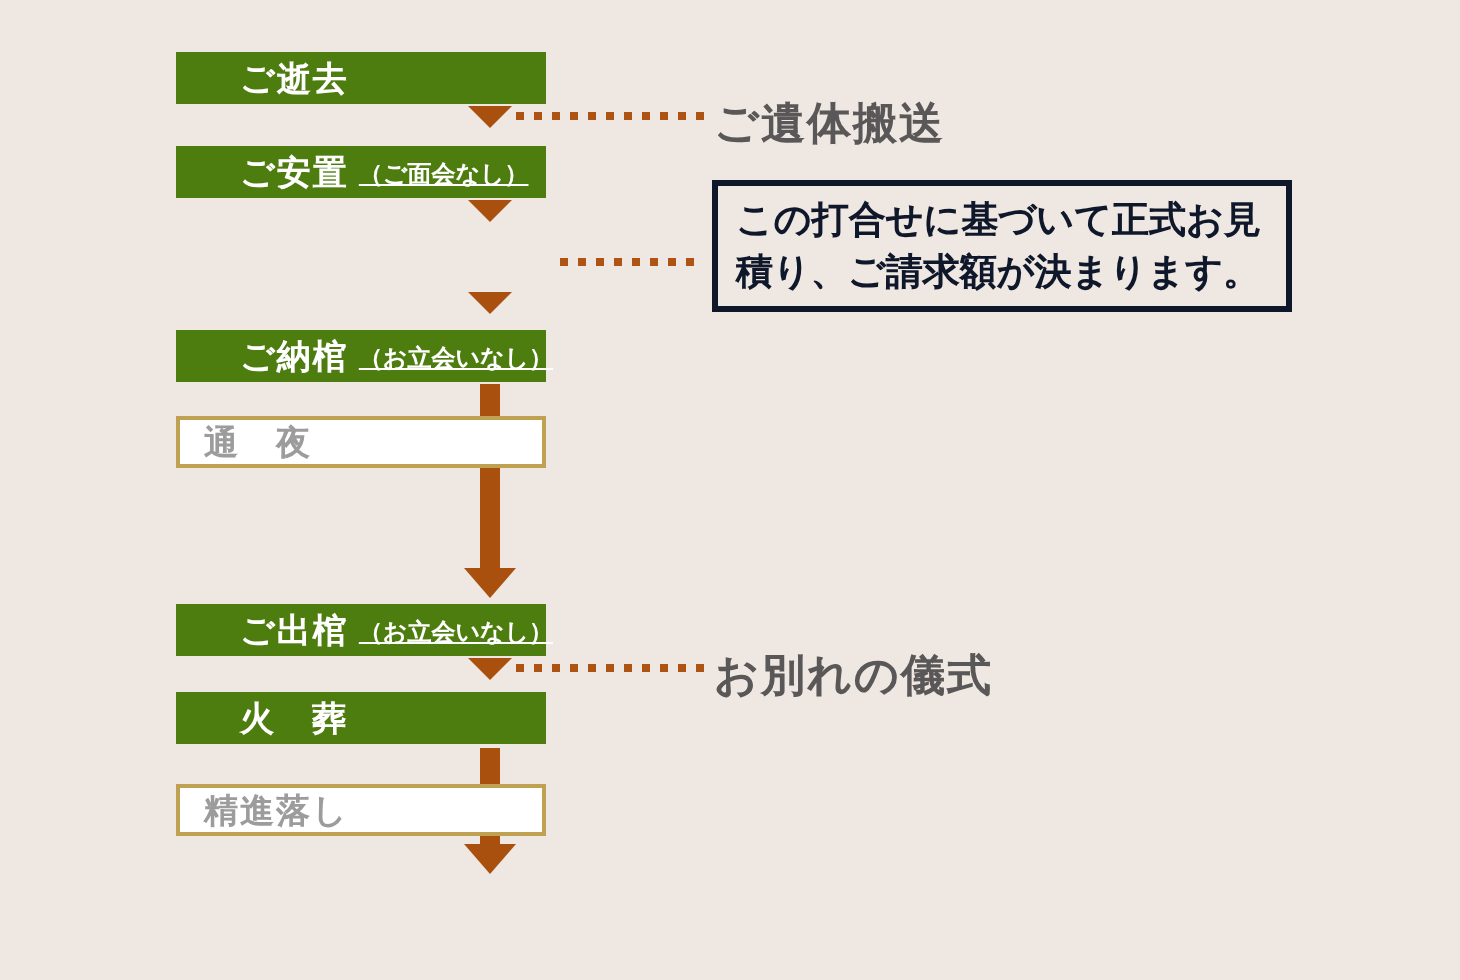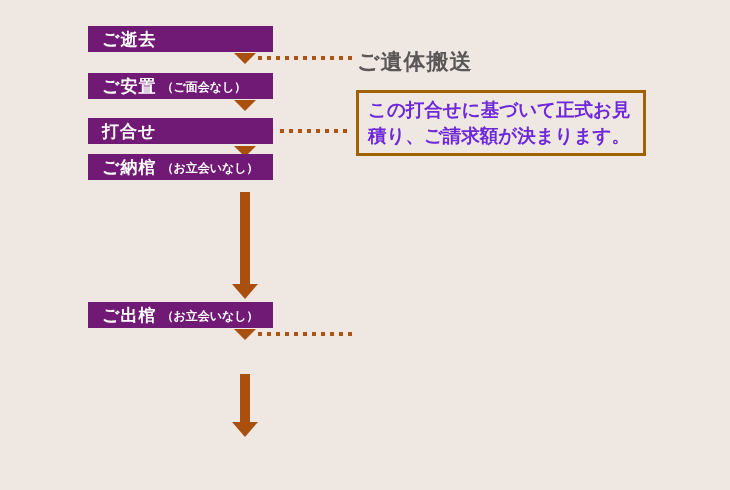--- a/index.html
+++ b/index.html
@@ -10,31 +10,31 @@
   .canvas{
     position:relative;
     width:730px;height:490px;
     background:#efe7e1;
     overflow:hidden;
   }
   
   .step{
     position:absolute;
     left:88px;width:185px;height:26px;
-    background:#701a75;
+    background:#4d7c0f;
     display:flex;align-items:center;
-    padding-left:14px;box-sizing:border-box;
+    padding-left:32px;box-sizing:border-box;
   }
   .step .label{
     color:#ffffff;font-size:17px;font-weight:bold;letter-spacing:1px;
     white-space:pre;
   }
   .step .note{
     color:#ffffff;font-size:12px;font-weight:bold;margin-left:5px;
-    white-space:pre;position:relative;top:1px;
+    white-space:pre;position:relative;top:1px;text-decoration:underline;
   }
   
   .plain{
     position:absolute;
     left:88px;width:185px;height:26px;
     background:#ffffff;border:2px solid #bfa151;
     display:flex;align-items:center;
     padding-left:12px;box-sizing:border-box;
   }
   .plain .label{
@@ -67,22 +67,22 @@
   }
   
   .side-label{
     position:absolute;left:357px;
     font-size:22px;font-weight:bold;color:#595757;letter-spacing:1px;
     white-space:pre;
   }
   
   .callout{
     position:absolute;left:356px;top:90px;width:290px;
-    border:3px solid #a16207;
-    color:#6d28d9;
+    border:3px solid #0f172a;
+    color:#0f172a;
     font-size:18.5px;line-height:26px;font-weight:bold;
     padding:4px 9px;box-sizing:border-box;
     background:transparent;
   }
 </style>
 </head>
 <body>
 
 <div class="canvas">
 
@@ -94,46 +94,53 @@
   <div class="dots" style="left:258px;top:56px;width:94px"></div>
   <div class="side-label" style="top:47px">ご遺体搬送</div>
 
   <div class="step" style="top:73px">
     <span class="label">ご安置</span>
     <span class="note">（ご面会なし）</span>
   </div>
 
   <div class="tri" style="top:100px"></div>
 
-  <div class="step" style="top:118px">
-    <span class="label">打合せ</span>
-  </div>
 
   <div class="dots" style="left:280px;top:129px;width:70px"></div>
   <div class="callout">この打合せに基づいて正式お見積り、ご請求額が決まります。</div>
 
   <div class="tri" style="top:146px"></div>
 
-  <div class="step" style="top:154px">
+  <div class="step" style="top:165px">
     <span class="label">ご納棺</span>
     <span class="note">（お立会いなし）</span>
   </div>
 
   <div class="shaft" style="top:192px;height:92px"></div>
   <div class="head" style="top:284px"></div>
 
+  <div class="plain" style="top:208px">
+    <span class="label">通　夜</span>
+  </div>
 
 
   <div class="step" style="top:302px">
     <span class="label">ご出棺</span>
     <span class="note">（お立会いなし）</span>
   </div>
 
   <div class="tri" style="top:329px"></div>
   <div class="dots" style="left:258px;top:332px;width:94px"></div>
+  <div class="side-label" style="top:323px">お別れの儀式</div>
 
+  <div class="step" style="top:346px">
+    <span class="label">火　葬</span>
+  </div>
 
   <div class="shaft" style="top:374px;height:48px"></div>
   <div class="head" style="top:422px"></div>
 
+  <div class="plain" style="top:392px">
+    <span class="label">精進落し</span>
+  </div>
 
 
 </div>
 
 </body></html>

